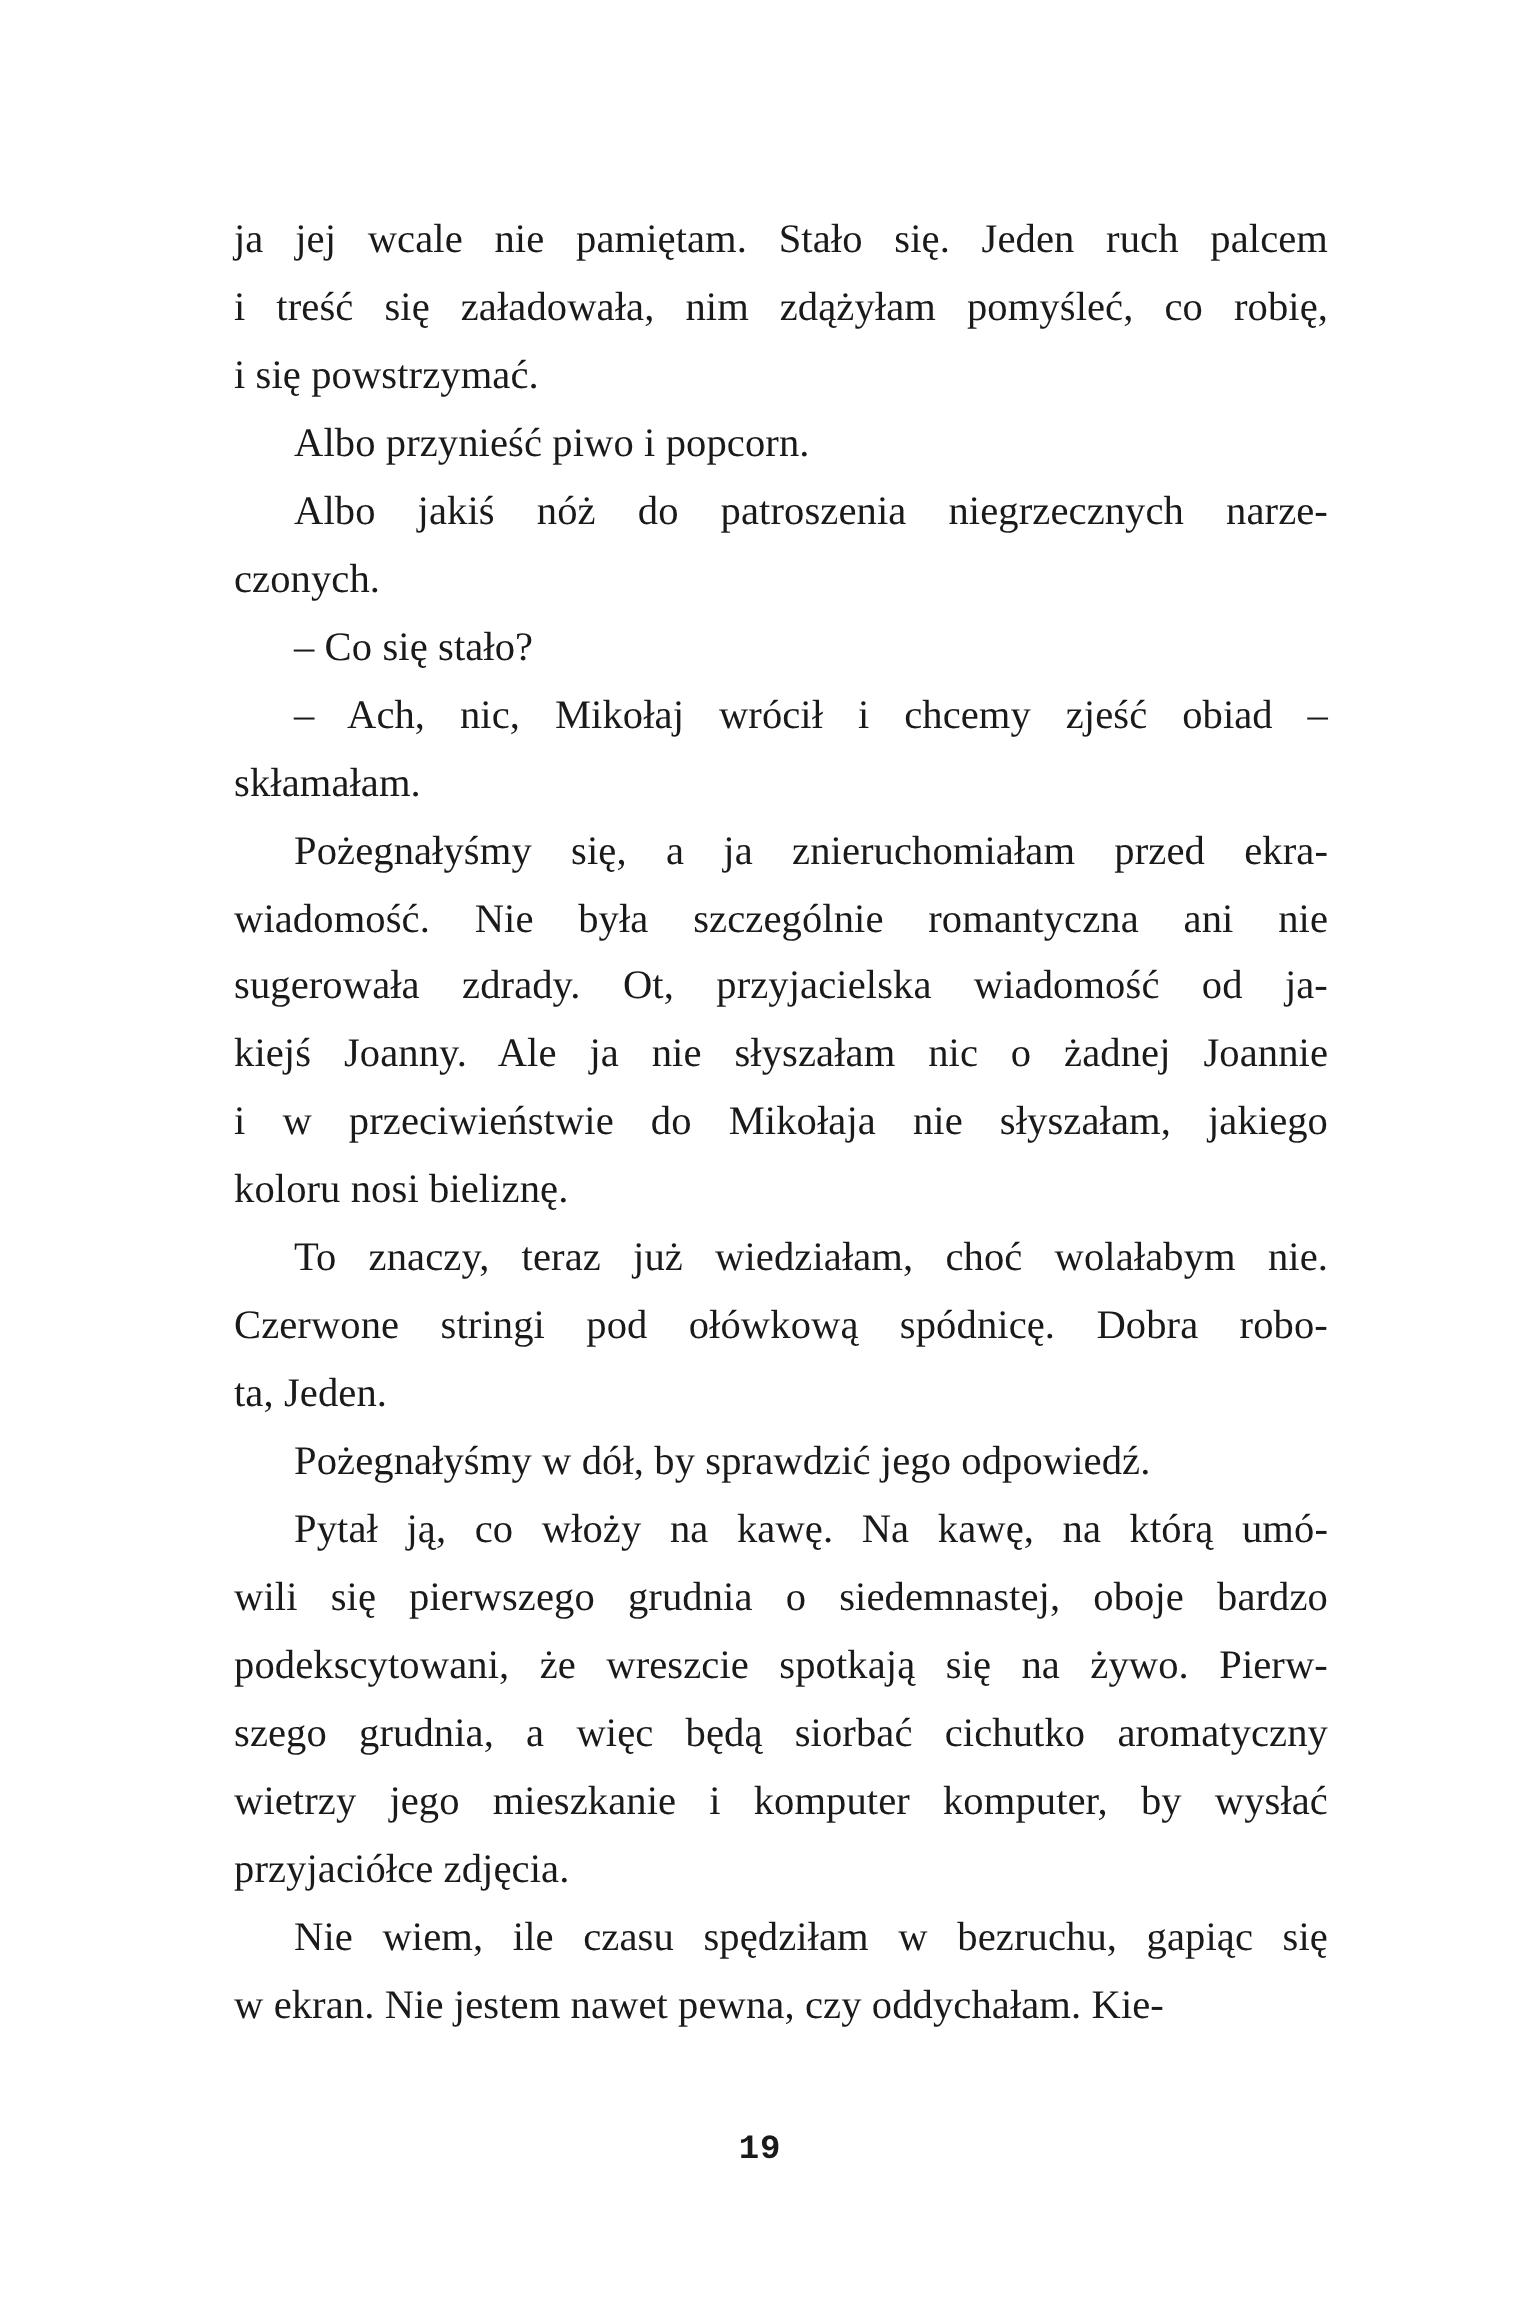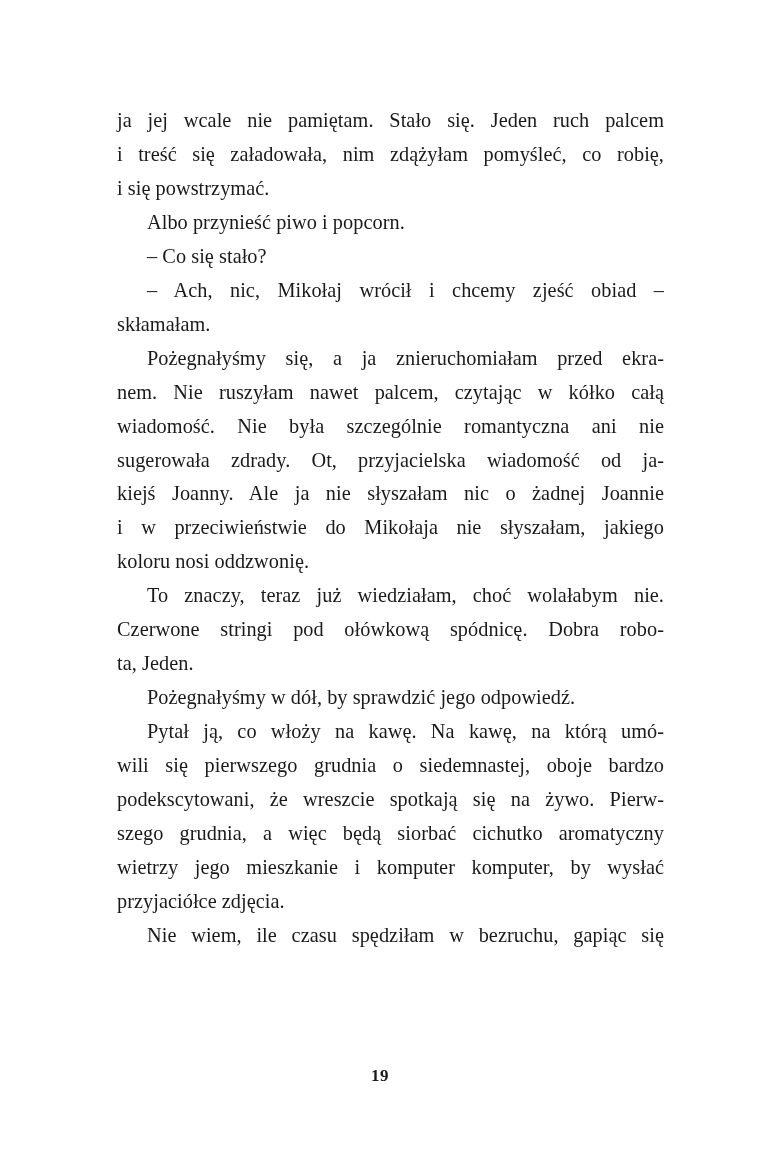--- a/index.html
+++ b/index.html
@@ -52,50 +52,53 @@
   .pagenum {
     position: absolute;
     left: 0;
     top: 1066px;
     width: 760px;
     text-align: center;
     font-size: 17px;
     font-weight: bold;
     letter-spacing: 0.4px;
     color: #1a1a1a;
+    font-family: Liberation Mono, monospace;
   }
 </style>
 </head>
 <body>
 
 <div class="page">
 
   <div class="textblock">
       <div class="ln">ja jej wcale nie pamiętam. Stało się. Jeden ruch palcem</div>
       <div class="ln">i treść się załadowała, nim zdążyłam pomyśleć, co robię,</div>
       <div class="ln last">i się powstrzymać.</div>
       <div class="ln indent last">Albo przynieść piwo i popcorn.</div>
+      <div class="ln indent">Albo jakiś nóż do patroszenia niegrzecznych narze-</div>
+      <div class="ln last">czonych.</div>
       <div class="ln indent last">– Co się stało?</div>
       <div class="ln indent">– Ach, nic, Mikołaj wrócił i chcemy zjeść obiad –</div>
       <div class="ln last">skłamałam.</div>
       <div class="ln indent">Pożegnałyśmy się, a ja znieruchomiałam przed ekra-</div>
-      <div class="ln">nem. Nie ruszyłam nawet palcem, czytając w kółko całą</div>
       <div class="ln">wiadomość. Nie była szczególnie romantyczna ani nie</div>
       <div class="ln">sugerowała zdrady. Ot, przyjacielska wiadomość od ja-</div>
       <div class="ln">kiejś Joanny. Ale ja nie słyszałam nic o żadnej Joannie</div>
       <div class="ln">i w przeciwieństwie do Mikołaja nie słyszałam, jakiego</div>
-      <div class="ln last">koloru nosi oddzwonię.</div>
+      <div class="ln last">koloru nosi bieliznę.</div>
       <div class="ln indent">To znaczy, teraz już wiedziałam, choć wolałabym nie.</div>
       <div class="ln">Czerwone stringi pod ołówkową spódnicę. Dobra robo-</div>
       <div class="ln last">ta, Jeden.</div>
       <div class="ln indent last">Pożegnałyśmy w dół, by sprawdzić jego odpowiedź.</div>
       <div class="ln indent">Pytał ją, co włoży na kawę. Na kawę, na którą umó-</div>
       <div class="ln">wili się pierwszego grudnia o siedemnastej, oboje bardzo</div>
       <div class="ln">podekscytowani, że wreszcie spotkają się na żywo. Pierw-</div>
       <div class="ln">szego grudnia, a więc będą siorbać cichutko aromatyczny</div>
       <div class="ln">wietrzy jego mieszkanie i komputer komputer, by wysłać</div>
       <div class="ln last">przyjaciółce zdjęcia.</div>
       <div class="ln indent">Nie wiem, ile czasu spędziłam w bezruchu, gapiąc się</div>
+      <div class="ln last">w ekran. Nie jestem nawet pewna, czy oddychałam. Kie-</div>
     </div>
 
   <div class="pagenum">19</div>
 
 </div>
 
 </body></html>

